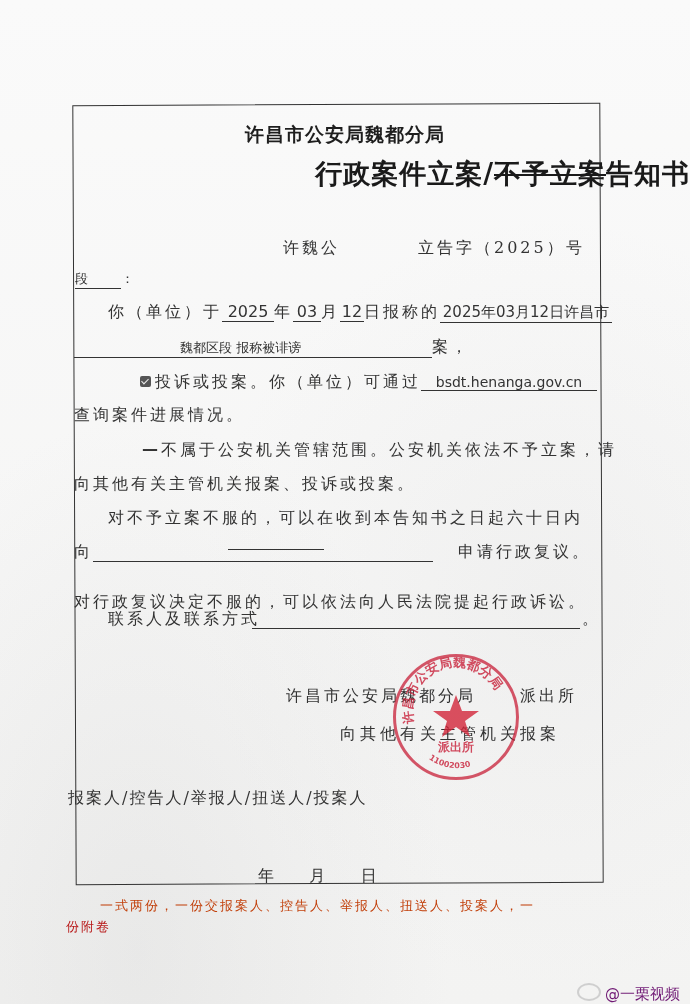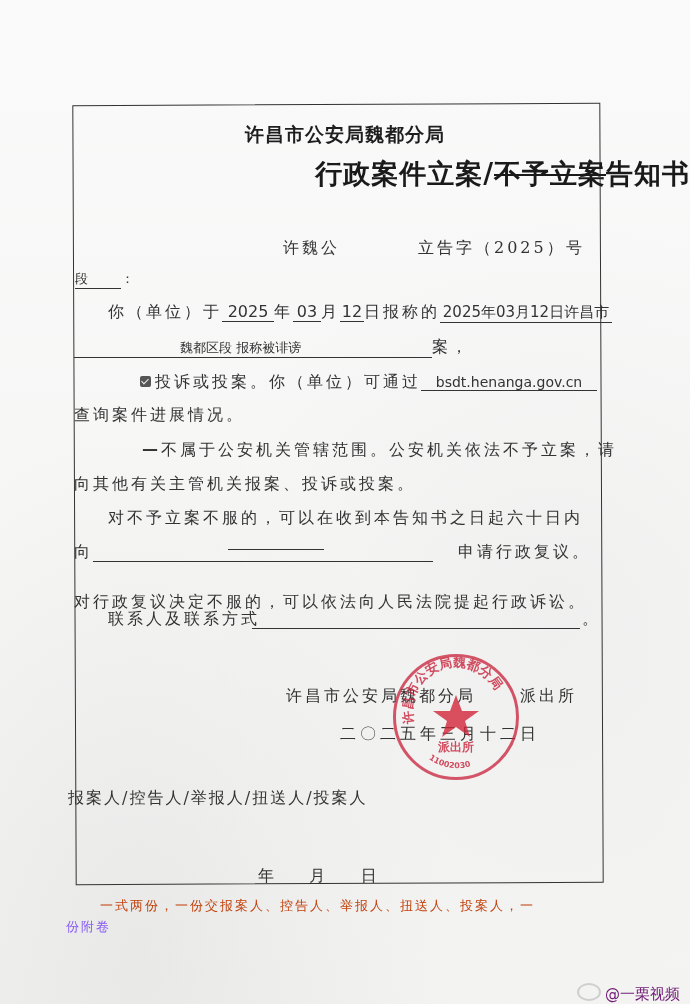--- a/index.html
+++ b/index.html
@@ -81,21 +81,21 @@
 <div class="blank-line" style="left:228px; top:549px; width:96px;"></div>
 <div class="abs body-text" style="left:458px; top:542px;">申请行政复议。</div>
 <div class="abs body-text" style="left:74px; top:576px;margin-top:16px;">对行政复议决定不服的，可以依法向人民法院提起行政诉讼。</div>
 
 <div class="abs body-text" style="left:108px; top:609px;">联系人及联系方式</div>
 <div class="blank-line" style="left:252px; top:628px; width:328px;"></div>
 <div class="abs body-text" style="left:582px; top:609px;">。</div>
 
 <div class="abs body-text" style="left:286px; top:686px;">许昌市公安局魏都分局</div>
 <div class="abs body-text" style="left:520px; top:686px;">派出所</div>
-<div class="abs body-text" style="left:340px; top:724px; letter-spacing:4px;">二〇二五年三月十二日</div>
+<div class="abs body-text" style="left:340px; top:724px; letter-spacing:4px;">向其他有关主管机关报案</div>
 
 <div class="stamp">
   <svg width="120" height="120" viewBox="0 0 120 120">
     <defs>
       <path id="arcTop" d="M 18 66 A 44 44 0 1 1 104 58" fill="none"></path>
       <path id="arcBot" d="M 28 98 A 48 48 0 0 0 94 98" fill="none"></path>
     </defs>
     <polygon points="60,38 66,54 83,54 69,64 74,80 60,70 46,80 51,64 37,54 54,54" fill="rgba(210,35,55,0.9)"></polygon>
     <text font-size="13" font-weight="bold" fill="rgba(200,30,55,0.9)" font-family="DejaVu Sans, sans-serif">
       <textPath href="#arcTop">许昌市公安局魏都分局</textPath>
@@ -104,15 +104,15 @@
     <text font-size="8" font-weight="bold" fill="rgba(200,30,55,0.9)" font-family="DejaVu Sans, sans-serif">
       <textPath href="#arcBot" startOffset="8%">11002030</textPath>
     </text>
   </svg>
 </div>
 
 <div class="abs body-text" style="left:68px; top:788px; font-size:16px; letter-spacing:2px;">报案人/控告人/举报人/扭送人/投案人</div>
 <div class="abs body-text" style="left:258px; top:822px; white-space:pre;margin-top:44px;">年    月    日</div>
 
 <div class="abs" style="left:100px; top:897px; font-size:13px; color:#c2410c; letter-spacing:2px;">一式两份，一份交报案人、控告人、举报人、扭送人、投案人，一</div>
-<div class="abs" style="left:66px; top:918px; font-size:13px; color:#8b5cf6; letter-spacing:2px;">份附卷</div>
+<div class="abs" style="left:66px; top:918px; font-size:13px; color:#b91c1c; letter-spacing:2px;">份附卷</div>
 
 <div class="abs watermark"><span class="weibo-icon"></span><span>@一栗视频</span></div>
 
 </body></html>

